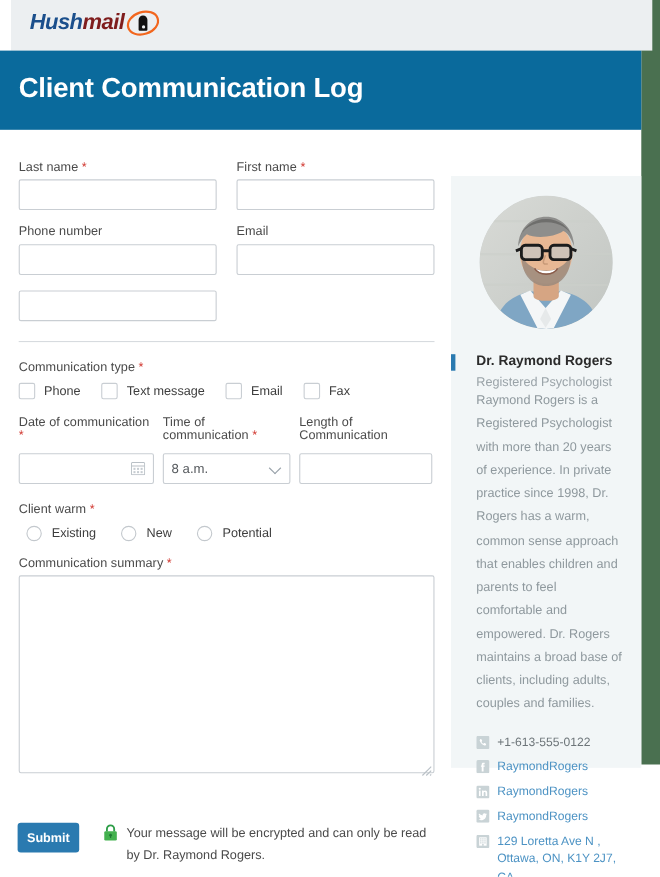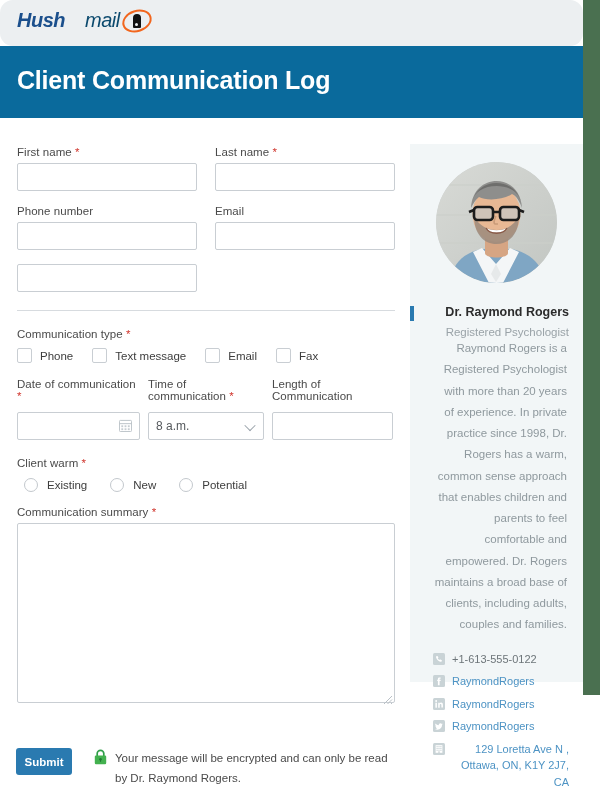--- a/index.html
+++ b/index.html
@@ -12,27 +12,26 @@
   #page { position: relative; width: 600px; height: 797px; background:#fff; }
 
   
   .green-band {
     position: absolute; right: 0; top: 0; width: 17px; height: 695px;
     background: #4a7050;
   }
 
   
   .logo-bar {
-    position: absolute; left:0; top:0; width: 583px; height: 46px;
+    position: absolute; left:10px; top:0; width: 583px; height: 46px;
     background: #eceff1;
-    border-radius: 13px;
   }
   .logo { position:absolute; left:17px; top:9px; display:flex; align-items:center; }
   .logo-hush { font-size: 20px; font-weight: bold; font-style: italic; color:#1b4f8c; letter-spacing:-0.5px; }
-  .logo-mail { font-size: 20px; font-weight: normal; font-style: italic; color:#0c4a6e; letter-spacing:-0.5px;margin-left:20px; }
+  .logo-mail { font-size: 20px; font-weight: bold; font-style: italic; color:#7f1d1d; letter-spacing:-0.5px; }
   .logo-mark { position: relative; width: 30px; height: 22px; margin-left: 2px; }
   .logo-mark .ring {
     position:absolute; left:0; top:0; width:30px; height:22px;
     border: 2.5px solid #f2661e; border-radius: 50%;
     transform: rotate(-18deg);
   }
   .logo-mark .lock {
     position:absolute; left:11px; top:4px; width:8px; height:14px;
     background:#111; border-radius: 4px 4px 1px 1px;
   }
@@ -136,24 +135,23 @@
     width: 56px; height: 27px; background:#2a7ab0; color:#fff;
     border:none; border-radius:3px; font-family:"Liberation Sans", sans-serif;
     font-size: 11.5px; font-weight:bold; cursor:pointer;
   }
   .enc-note { display:flex; align-items:flex-start; margin-left: 22px; width: 300px; }
   .lock-icon { width: 13px; height: 16px; flex:none; margin-top: 1px; }
   .enc-text { font-size: 11.5px; color:#4a4a4a; line-height: 1.75; margin-left: 8px; }
 
   
   .sidebar {
-    position:absolute; left: 410px; top: 144px; width: 173px; height: 538px;
+    position:absolute; left: 410px; top: 160px; width: 173px; height: 538px;
     background: #f2f6f7;
     padding: 18px 14px 0 14px;
-    text-align: right;
   }
   .avatar {
     width: 121px; height: 121px; border-radius: 50%; margin: 0 auto;
     overflow:hidden; position:relative; background:#cfd3d2;
   }
   .name-block { margin-top: 22px; position:relative; padding-left: 9px; }
   .name-accent {
     position:absolute; left:-14px; top: 1px; width: 4px; height: 15px; background:#2a7ab0;
   }
   .doc-name { font-size: 12.5px; font-weight: bold; color:#2b2b2b; }
@@ -189,27 +187,27 @@
 
   <div class="title-banner">
     <h1>Client Communication Log</h1>
   </div>
 
   <div class="form-col">
 
     <div class="row fieldgroup">
       <div class="col-half">
         <label class="field-label">
-          <span>First name</span><span class="req"> *</span>
+          <span>Last name</span><span class="req"> *</span>
         </label>
         <input class="txt" type="text" value="" style="">
       </div>
       <div class="col-half">
         <label class="field-label">
-          <span>Last name</span><span class="req"> *</span>
+          <span>First name</span><span class="req"> *</span>
         </label>
         <input class="txt" type="text" value="" style="">
       </div>
     </div>
 
     <div class="row fieldgroup">
       <div class="col-half">
         <label class="field-label">Phone number</label>
         <input class="txt" type="text" value="" style="">
       </div>

